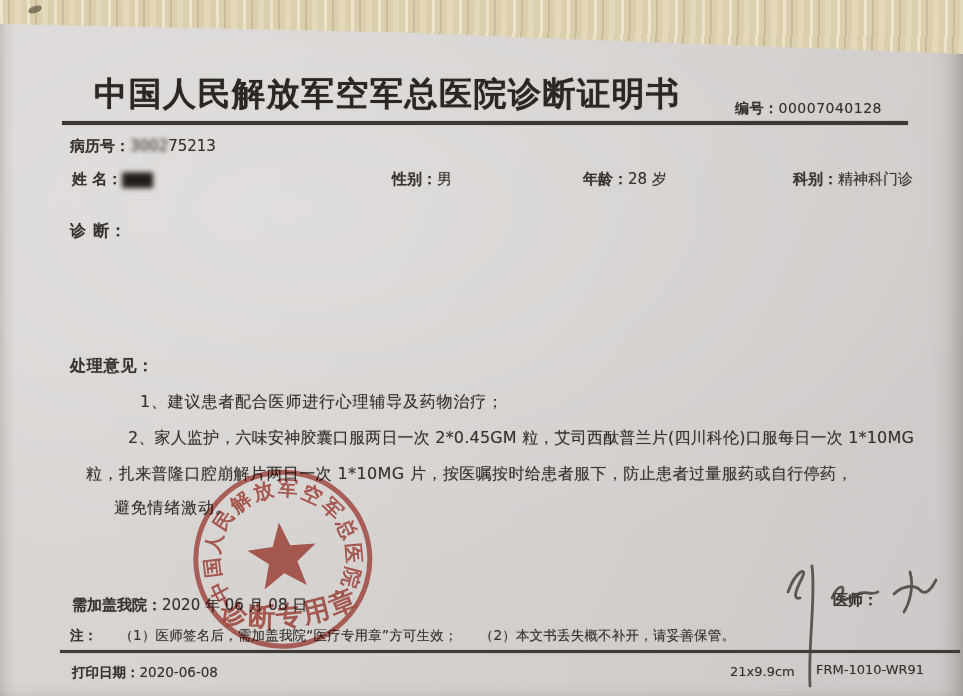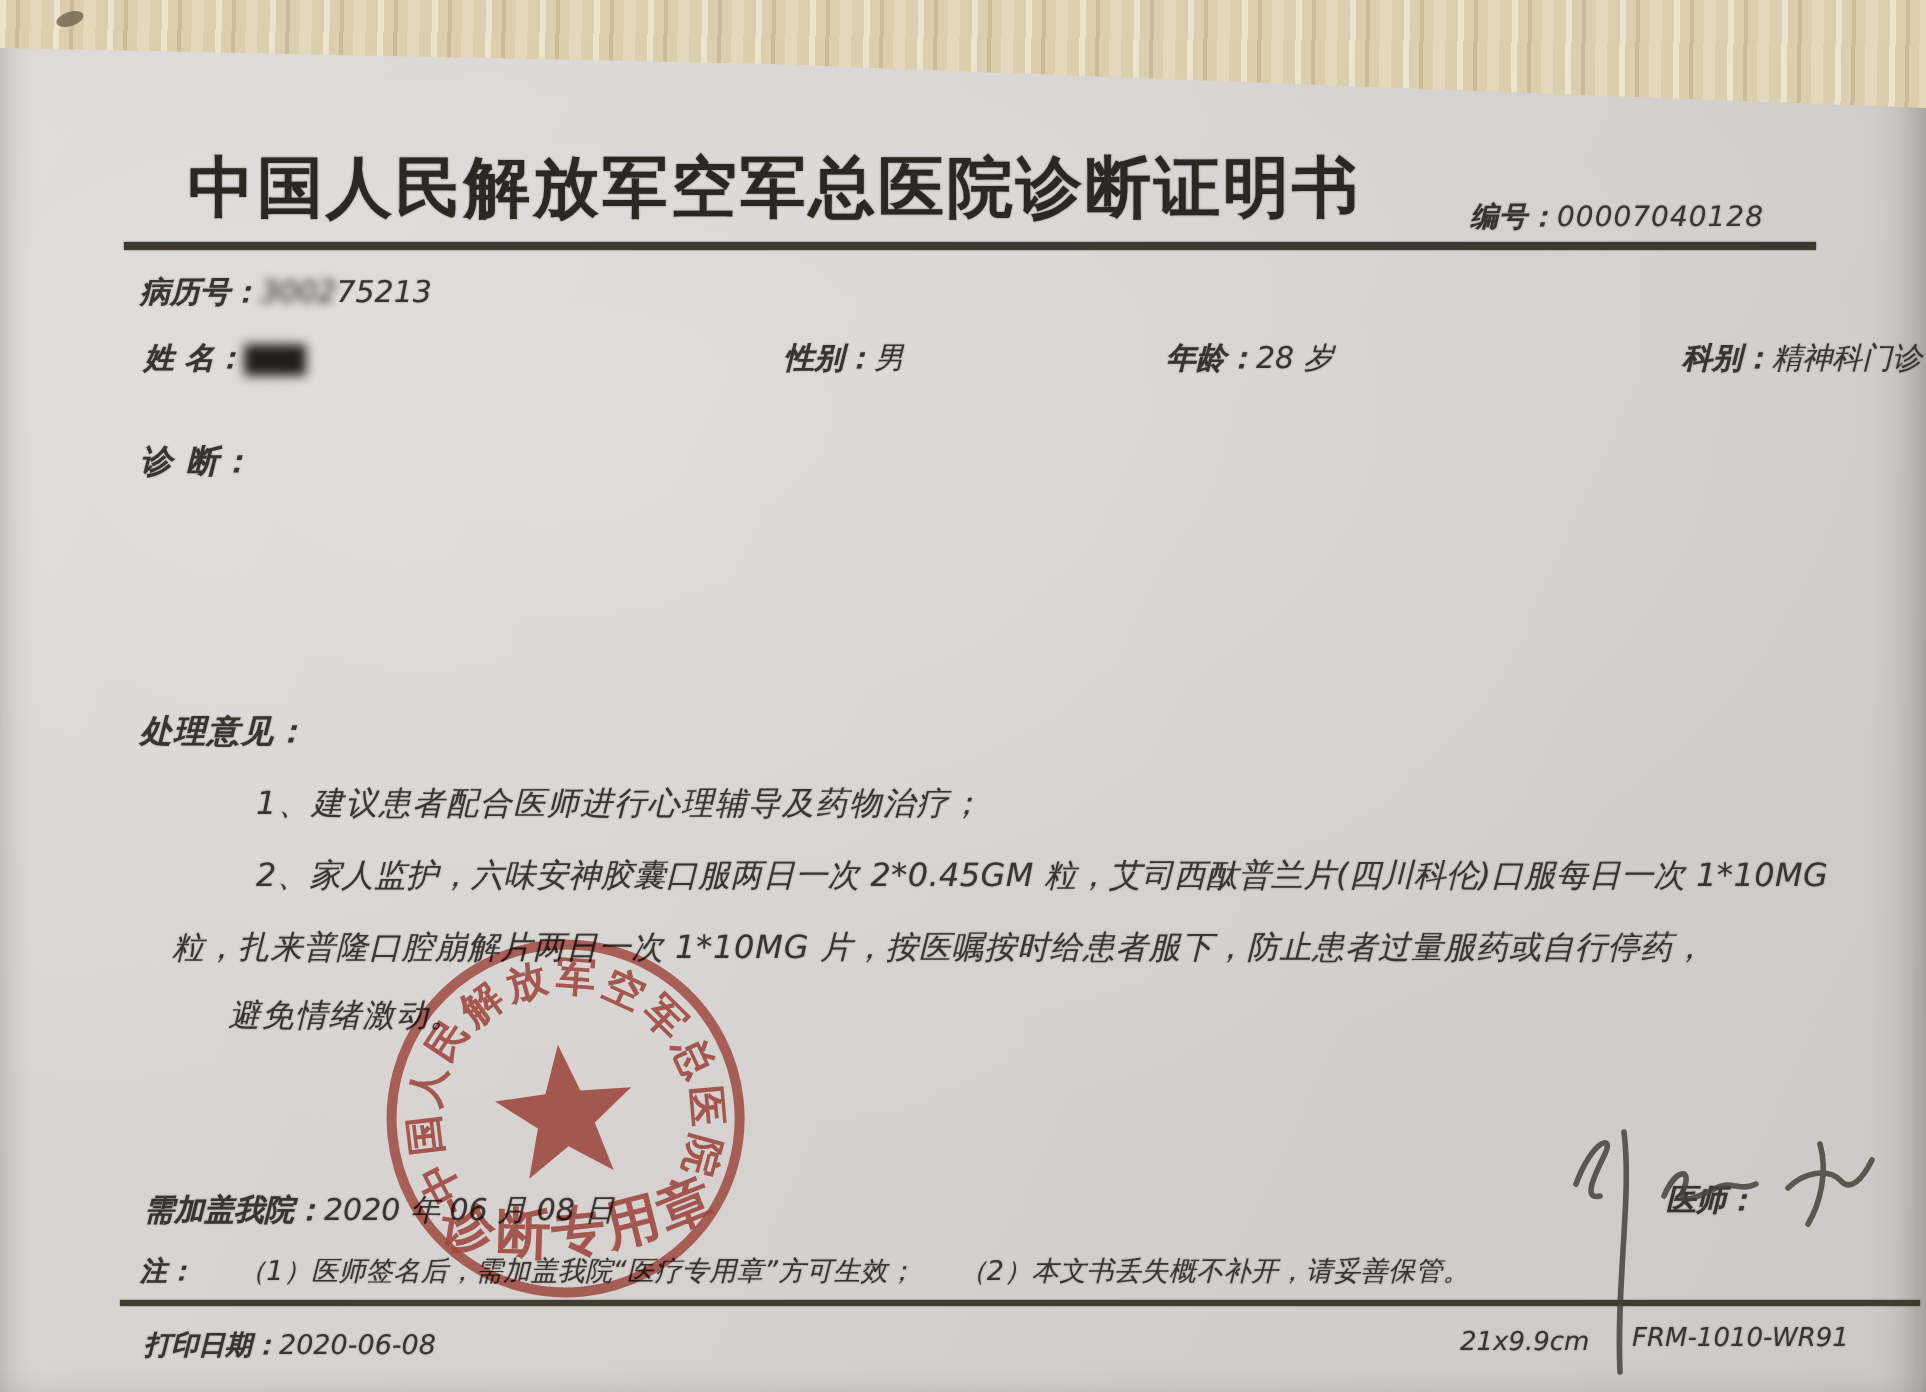--- a/index.html
+++ b/index.html
@@ -20,40 +20,40 @@
   
   .paper{position:absolute;inset:0;
     background:
       radial-gradient(130% 90% at 30% 30%, rgba(255,255,255,.22), rgba(255,255,255,0) 60%),
       linear-gradient(115deg,#dbd8d7 0%,#d5d2d0 45%,#ccc9c8 100%);
     clip-path:polygon(0 24px,40% 32px,100% 54px,100% 696px,0 696px);
     box-shadow:inset -16px 0 24px -12px rgba(62,56,48,.35),
                inset 0 14px 20px -10px rgba(90,80,64,.45),
                inset 10px 0 18px -12px rgba(90,80,64,.30);}
   .abs{position:absolute;white-space:nowrap;}
-  .ink{color:#39342f;text-shadow:0 0 1px rgba(57,52,47,.45);font-style:italic;}
+  .ink{color:#39342f;text-shadow:0 0 1px rgba(57,52,47,.45);}
   .b{font-weight:700;}
   .title{left:94px;top:72px;font-size:33px;font-weight:800;letter-spacing:1.5px;
          color:#2b2722;text-shadow:0 0 1px rgba(43,39,34,.6);}
   .serial{left:735px;top:100px;font-size:14px;letter-spacing:.5px;}
   .rule-top{left:62px;top:121px;width:846px;height:4px;background:#3d3831;
             box-shadow:0 0 1px rgba(61,56,49,.8);}
   .row-record{left:70px;top:137px;font-size:15px;}
   .blurred{filter:blur(2px);}
   .name-blob{filter:blur(2.6px);color:#221e1a;font-weight:800;letter-spacing:-2px;}
   .row-patient{left:0;top:170px;width:963px;height:22px;}
   .cell{position:absolute;white-space:nowrap;font-size:15px;}
-  .c-name{left:72px;} .c-gender{left:392px;} .c-age{left:583px;} .c-dept{left:841px;text-align:right;}
+  .c-name{left:72px;} .c-gender{left:392px;} .c-age{left:583px;} .c-dept{left:793px;text-align:right;}
   .body-txt{font-size:16px;letter-spacing:.8px;}
   .diag-label{left:70px;top:221px;}
   .diag-l1{left:130px;top:221px;letter-spacing:.2px;}
   .diag-l2{left:130px;top:258px;}
   .diag-l3{left:130px;top:294px;}
   .advice-label{left:70px;top:356px;}
-  .adv-1{left:128px;top:392px;}
+  .adv-1{left:140px;top:392px;}
   .adv-2a{left:128px;top:428px;letter-spacing:.2px;}
   .adv-2b{left:86px;top:464px;letter-spacing:.4px;}
   .adv-2c{left:114px;top:498px;}
   .adv-3{left:128px;top:532px;}
   .visit{left:72px;top:596px;font-size:15px;}
   .doctor-label{left:833px;top:591px;font-size:15px;}
   .note{left:70px;top:627px;font-size:13.5px;letter-spacing:.2px;}
   .note .gap{display:inline-block;width:22px;}
   .rule-bottom{left:60px;top:650px;width:900px;height:3px;background:#403b33;
                box-shadow:0 0 1px rgba(64,59,51,.8);}

